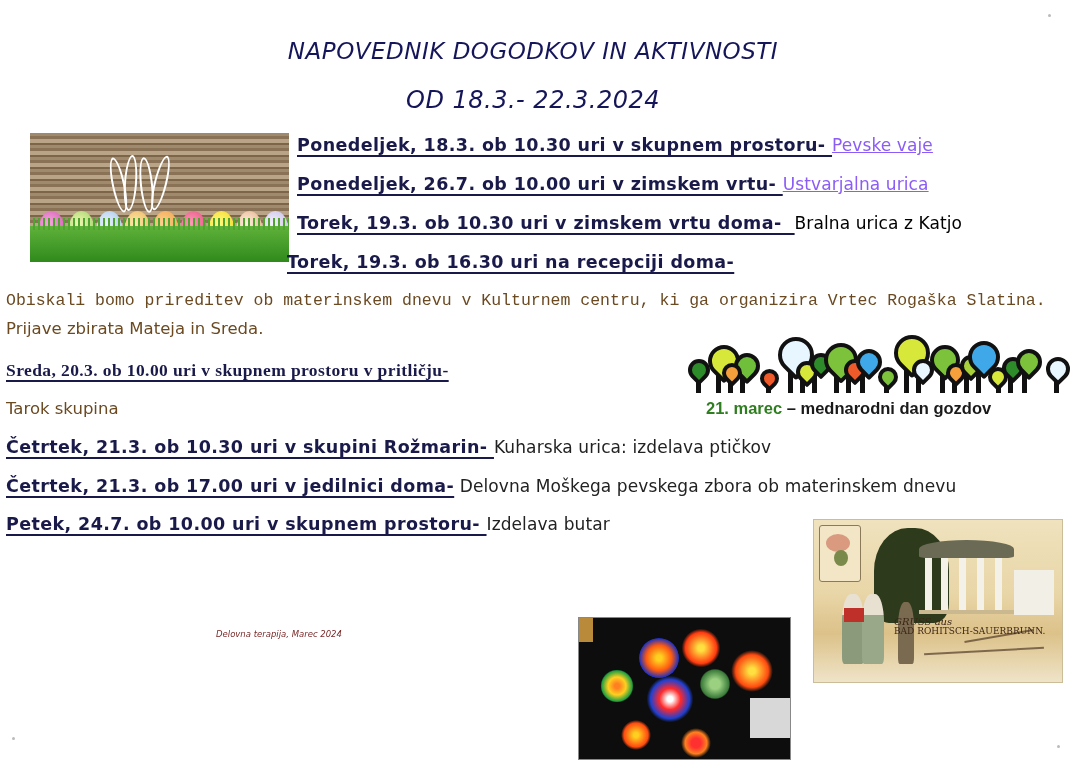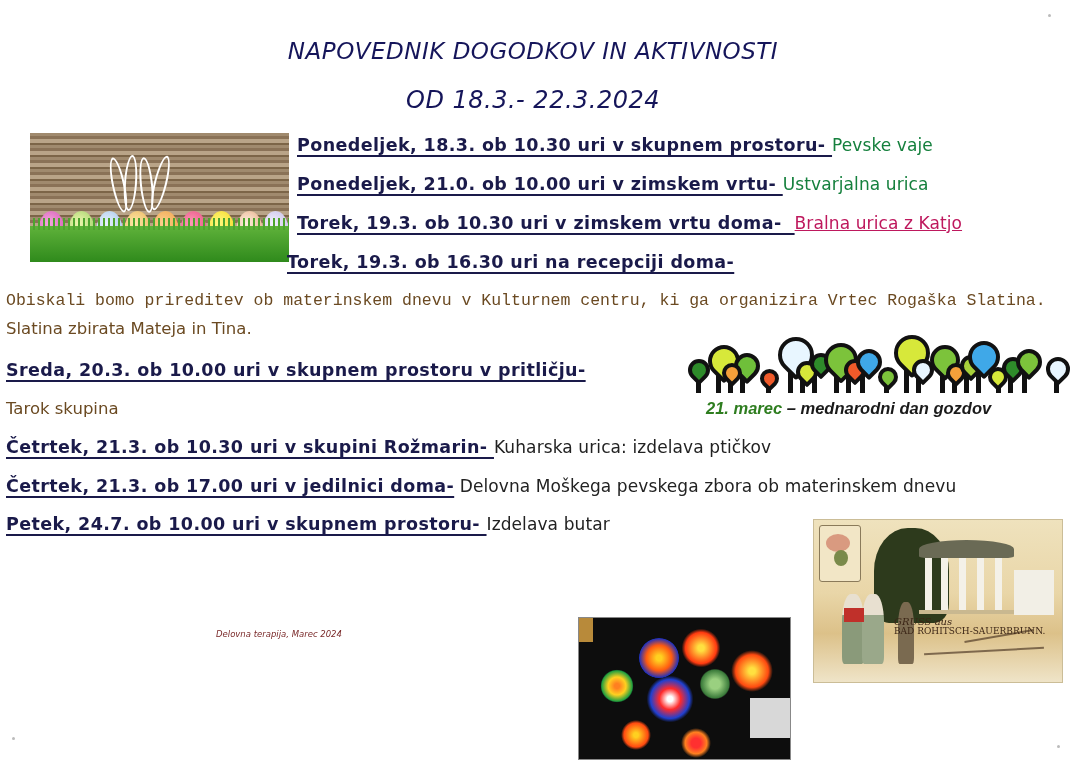--- a/index.html
+++ b/index.html
@@ -21,22 +21,22 @@
     .line {
       font-size: 17.5px; white-space: nowrap; letter-spacing: 0.1px;
       line-height: 22px;
     }
     .head {
       color: #1a1a4a; text-decoration: underline; text-decoration-thickness: 1.5px;
       text-underline-offset: 4px; font-weight: 600;
       letter-spacing: 0.4px;
     }
     .act { color: #222; font-weight: normal; font-size: 17px; }
-    .act.green { color: #15803d; }
-    .act.brown { color: #be185d; text-decoration: underline; }
+    .act.green { color: #8b5cf6; text-decoration: underline; }
+    .act.brown { color: #000000; }
     .para { color: #6b4a22; font-size: 16.5px; line-height: 22px; }
 
     
     .easter {
       left: 30px; top: 133px; width: 259px; height: 129px; overflow: hidden;
       background:
         repeating-linear-gradient(180deg, #a08a6e 0 3px, #8a7257 3px 6px, #b9a488 6px 10px, #7c6548 10px 12px);
     }
     .easter .grass {
       position: absolute; left: 0; right: 0; bottom: 0; height: 36px;
@@ -55,21 +55,21 @@
 
     
     .trees { left: 684px; top: 333px; width: 385px; height: 62px; }
     .trunk { position: absolute; background: #111; width: 5px; }
     .heart {
       position: absolute; border: 4px solid #111; background: #7cc33b;
       border-radius: 50% 50% 8% 50%; transform: rotate(45deg);
     }
     .trees-caption {
       left: 706px; top: 399px; font-size: 16.5px; font-weight: bold;
-      font-family: "Liberation Sans", sans-serif; color: #1a1a1a; white-space: nowrap; font-style: italic;
+      font-family: "Liberation Sans", sans-serif; color: #1a1a1a; white-space: nowrap;
     }
     .trees-caption .green { color: #2e7d1f; }
 
     
     .postcard {
       left: 813px; top: 519px; width: 248px; height: 162px; overflow: hidden;
       background: linear-gradient(180deg, #efe2bd 0%, #e9d6a8 45%, #dcc189 70%, #efe4c8 100%);
       border: 1px solid #cbbd97;
     }
     .pc-tree { position: absolute; left: 60px; top: 8px; width: 75px; height: 95px; background: #2d3a1c; border-radius: 45% 45% 20% 20%; }
@@ -115,33 +115,33 @@
   <div class="egg" style="left:178px; background:radial-gradient(circle at 40% 35%, #fffa80, #f0c800);"></div>
   <div class="egg" style="left:206px; background:radial-gradient(circle at 40% 35%, #fff0e0, #d89060);"></div>
   <div class="egg" style="left:232px; background:radial-gradient(circle at 40% 35%, #f4f0ff, #b0a8d8);"></div>
   <div class="grass"></div>
 </div>
 
 <div class="abs line" style="left:297px; top:134px;">
   <span class="head">Ponedeljek, 18.3. ob 10.30 uri v skupnem prostoru- </span><span class="act green">Pevske vaje</span>
 </div>
 <div class="abs line" style="left:297px; top:173px;">
-  <span class="head">Ponedeljek, 21.0. ob 10.00 uri v zimskem vrtu- </span><span class="act green">Ustvarjalna urica</span>
+  <span class="head">Ponedeljek, 26.7. ob 10.00 uri v zimskem vrtu- </span><span class="act green">Ustvarjalna urica</span>
 </div>
 <div class="abs line" style="left:297px; top:212px;">
   <span class="head" style="white-space:pre;">Torek, 19.3. ob 10.30 uri v zimskem vrtu doma-  </span><span class="act brown">Bralna urica z Katjo</span>
 </div>
 <div class="abs line" style="left:287px; top:251px;">
   <span class="head">Torek, 19.3. ob 16.30 uri na recepciji doma-</span>
 </div>
 
 <div class="abs para" style="left:6px; top:290px;font-family:Liberation Mono, monospace;">Obiskali bomo prireditev ob materinskem dnevu v Kulturnem centru, ki ga organizira Vrtec Rogaška Slatina.</div>
-<div class="abs para" style="left:6px; top:318px;">Slatina zbirata Mateja in Tina.</div>
-
-<div class="abs line" style="left:6px; top:359px;">
+<div class="abs para" style="left:6px; top:318px;">Prijave zbirata Mateja in Sreda.</div>
+
+<div class="abs line" style="left:6px; top:359px;font-family:Liberation Serif, serif;">
   <span class="head">Sreda, 20.3. ob 10.00 uri v skupnem prostoru v pritličju-</span>
 </div>
 <div class="abs para" style="left:6px; top:398px;text-align:center;">Tarok skupina</div>
 
 <div class="abs line" style="left:6px; top:436px;text-align:right;">
   <span class="head">Četrtek, 21.3. ob 10.30 uri v skupini Rožmarin- </span><span class="act">Kuharska urica: izdelava ptičkov</span>
 </div>
 <div class="abs line" style="left:6px; top:475px;">
   <span class="head">Četrtek, 21.3. ob 17.00 uri v jedilnici doma-</span><span class="act" style="white-space:pre;"> Delovna Moškega pevskega zbora ob materinskem dnevu</span>
 </div>

